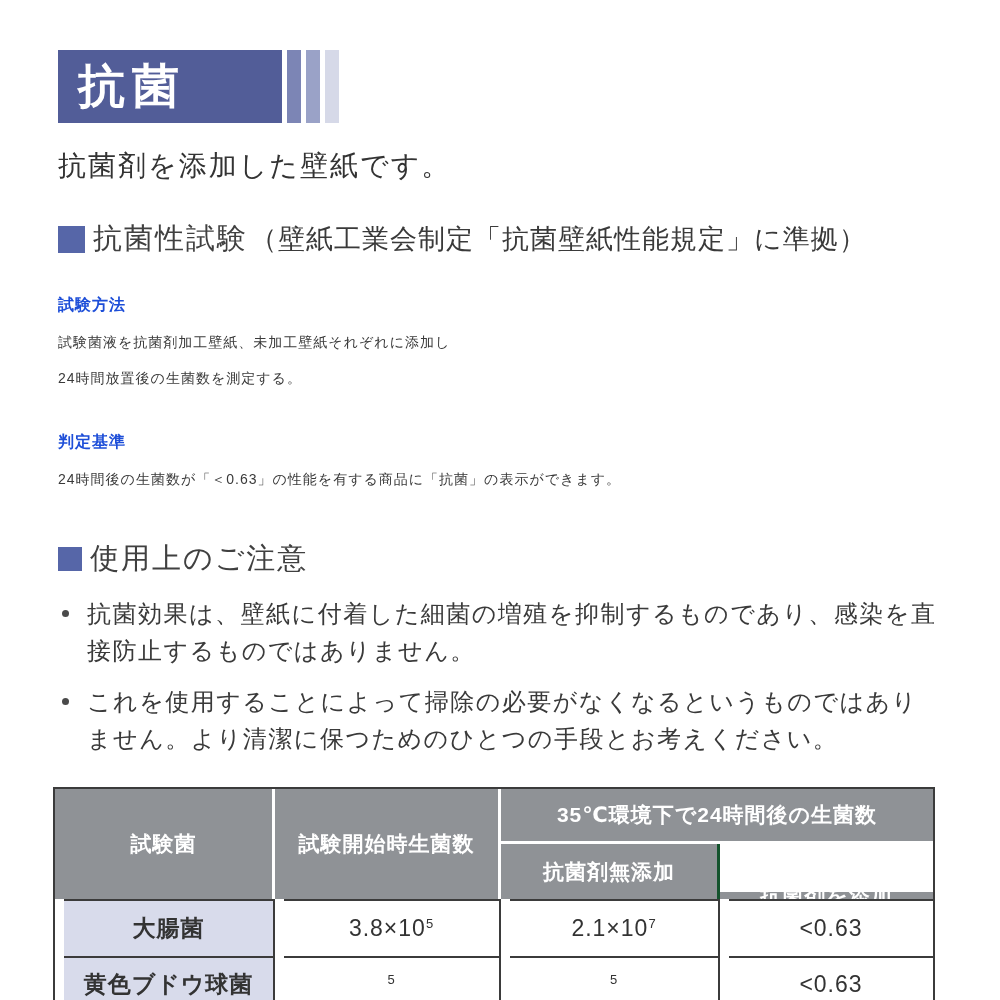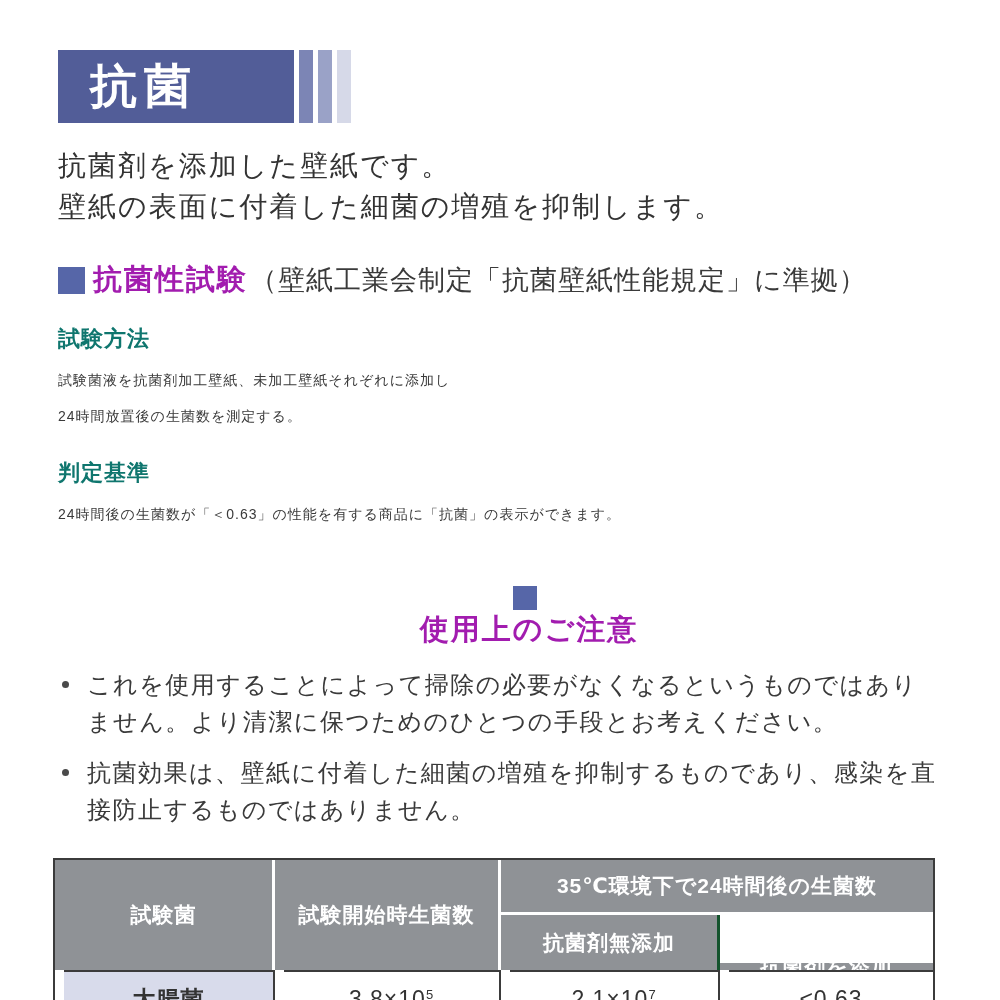--- a/index.html
+++ b/index.html
@@ -19,21 +19,21 @@
 
   
   .banner-row {
     display: flex;
     align-items: stretch;
     margin: 50px 0 0 58px;
     height: 73px;
   }
   .banner {
     width: 204px;
-    padding-left: 32px;
+    padding-left: 20px;
     background: #525D98;
     color: #ffffff;
     font-size: 47px;
     font-weight: bold;
     letter-spacing: 7px;
     display: flex;
     align-items: center;
   }
   .stripe { width: 14px; margin-left: 5px; }
   .stripe.s1 { background: #7C85B5; }
@@ -58,38 +58,38 @@
   .sq {
     width: 27px;
     height: 27px;
     background: #5666A8;
     margin-right: 8px;
     flex: 0 0 auto;
   }
   .sq.small { width: 24px; height: 24px; }
   .section-title {
     font-size: 29px;
-    font-weight: bold;
-    color: #a21caf;
+    font-weight: normal;
+    color: #404040;
     letter-spacing: 2px;
   }
   .section-sub {
     font-size: 27px;
     font-weight: normal;
     color: #3a3a3a;
     letter-spacing: 1px;
     margin-left: 2px;
   }
 
   
   .sub-heading {
-    margin: 24px 0 0 58px;
-    font-size: 22px;
-    font-weight: bold;
-    color: #0f766e;
+    margin: 36px 0 0 58px;
+    font-size: 16px;
+    font-weight: bold;
+    color: #1d4ed8;
     letter-spacing: 1px;
   }
   .body-text {
     margin: 8px 0 0 58px;
     font-size: 14px;
     line-height: 36px;
     letter-spacing: 1px;
     color: #3a3a3a;
   }
 
@@ -176,51 +176,50 @@
     <div class="banner">
       <span>抗菌</span>
     </div>
     <div class="stripe s1"></div>
     <div class="stripe s2"></div>
     <div class="stripe s3"></div>
   </div>
 
   <div class="intro">
     <div>抗菌剤を添加した壁紙です。</div>
-    <div>壁紙の表面に付着した細菌の増殖を抑制します。</div>
   </div>
 
   <div class="section-heading">
     <span class="sq"></span>
     <span class="section-title">抗菌性試験</span>
     <span class="section-sub">（壁紙工業会制定「抗菌壁紙性能規定」に準拠）</span>
   </div>
 
   <div class="sub-heading">試験方法</div>
   <div class="body-text">
     <div>試験菌液を抗菌剤加工壁紙、未加工壁紙それぞれに添加し</div>
     <div>24時間放置後の生菌数を測定する。</div>
   </div>
 
   <div class="sub-heading">判定基準</div>
   <div class="body-text">24時間後の生菌数が「＜0.63」の性能を有する商品に「抗菌」の表示ができます。</div>
 
-  <div class="section-heading" style="margin-top:54px;flex-direction:column;">
+  <div class="section-heading" style="margin-top:42px;">
     <span class="sq small"></span>
     <span class="section-title">使用上のご注意</span>
   </div>
 
   <div class="bullets">
     <div class="bullet-item">
       <span class="bullet-dot"></span>
-      <span class="bullet-text">これを使用することによって掃除の必要がなくなるというものではありません。より清潔に保つためのひとつの手段とお考えください。</span>
+      <span class="bullet-text">抗菌効果は、壁紙に付着した細菌の増殖を抑制するものであり、感染を直接防止するものではありません。</span>
     </div>
     <div class="bullet-item">
       <span class="bullet-dot"></span>
-      <span class="bullet-text">抗菌効果は、壁紙に付着した細菌の増殖を抑制するものであり、感染を直接防止するものではありません。</span>
+      <span class="bullet-text">これを使用することによって掃除の必要がなくなるというものではありません。より清潔に保つためのひとつの手段とお考えください。</span>
     </div>
   </div>
 
   <div class="tbl">
     <div class="th th-bacteria">試験菌</div>
     <div class="th th-start">試験開始時生菌数</div>
     <div class="th th-after">35℃環境下で24時間後の生菌数</div>
     <div class="th th-noadd">抗菌剤無添加</div>
     <div class="th th-add">抗菌剤を添加</div>
 

